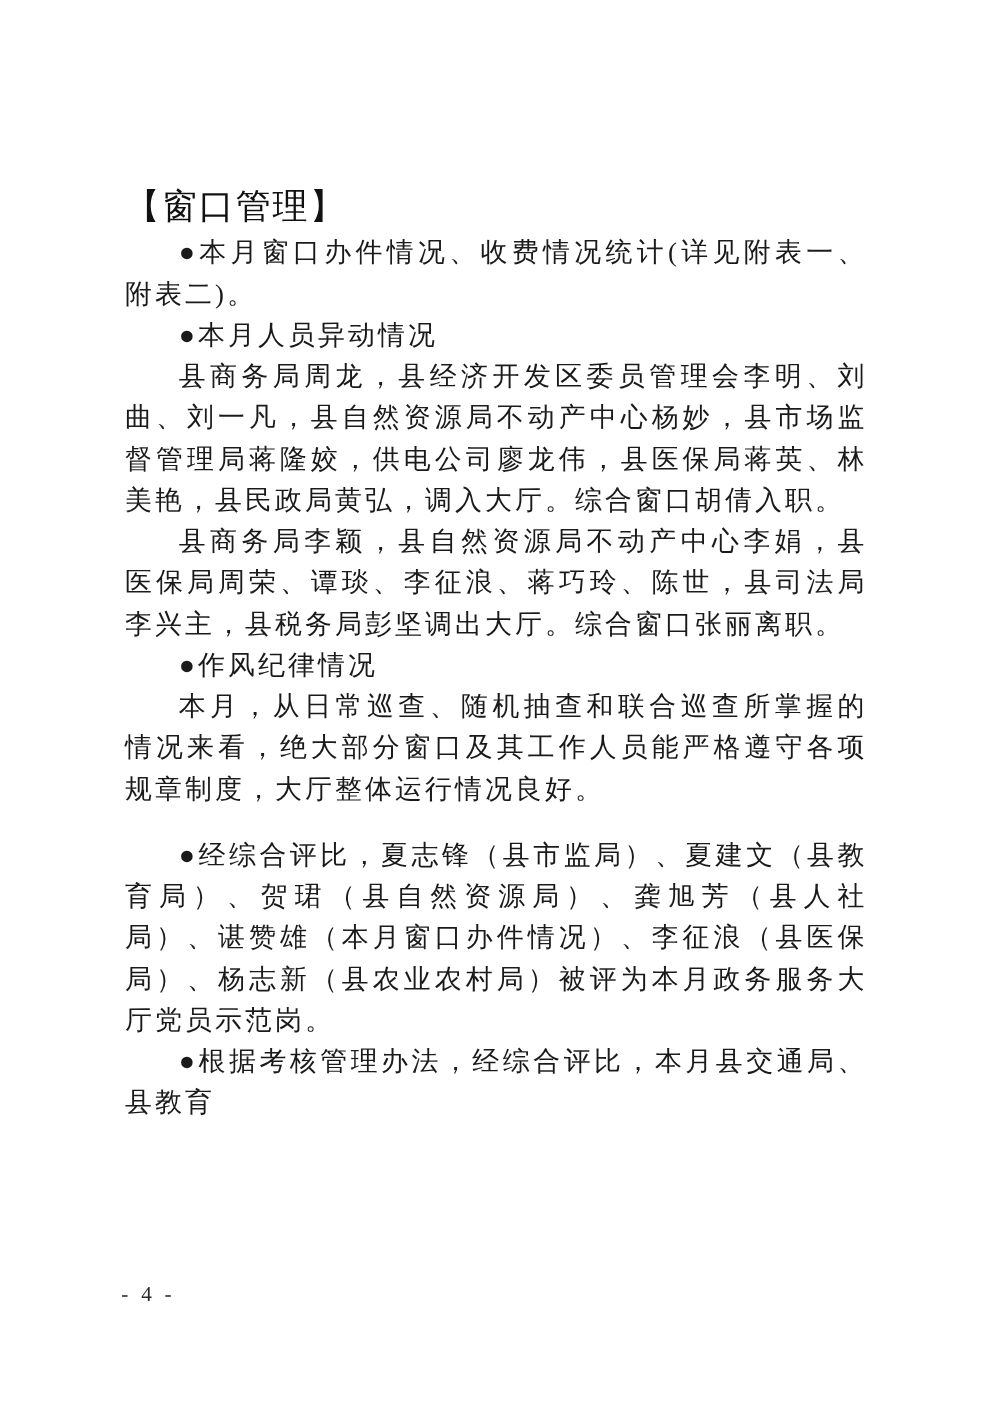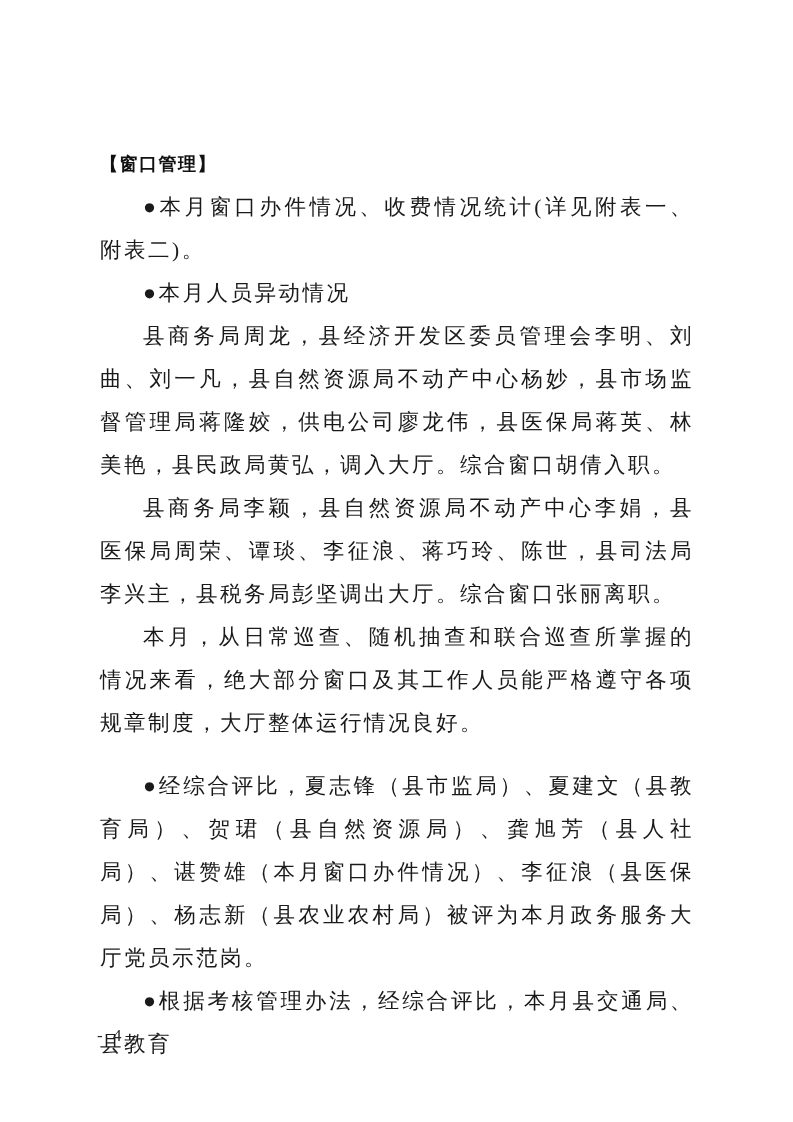--- a/index.html
+++ b/index.html
@@ -18,31 +18,31 @@
     box-sizing: border-box;
   }
   .content {
     position: absolute;
     left: 100px;
     top: 143px;
     width: 594px;
   }
   .section-heading {
     font-family: "Liberation Sans", "DejaVu Sans", sans-serif;
-    font-weight: 700;
-    font-size: 18px;
+    font-weight: 400;
+    font-size: 28px;
     line-height: 43px;
     letter-spacing: 1.5px;
     margin: 0;
     color: #111111;
   }
   .para {
     margin: 0;
     font-size: 21.5px;
-    line-height: 43px;
+    line-height: 33px;
     text-indent: 2em;
     text-align: justify;
     letter-spacing: 2.5px;
     word-break: break-all;
     color: #1a1a1a;
   }
   .section + .section {
     margin-top: 20px;
   }
   .page-footer {
@@ -60,20 +60,21 @@
 
 <div class="page">
   <div class="content">
 
     <div class="section">
       <h2 class="section-heading">【窗口管理】</h2>
       <p class="para">●本月窗口办件情况、收费情况统计(详见附表一、附表二)。</p>
       <p class="para">●本月人员异动情况</p>
       <p class="para">县商务局周龙，县经济开发区委员管理会李明、刘曲、刘一凡，县自然资源局不动产中心杨妙，县市场监督管理局蒋隆姣，供电公司廖龙伟，县医保局蒋英、林美艳，县民政局黄弘，调入大厅。综合窗口胡倩入职。</p>
       <p class="para">县商务局李颖，县自然资源局不动产中心李娟，县医保局周荣、谭琰、李征浪、蒋巧玲、陈世，县司法局李兴主，县税务局彭坚调出大厅。综合窗口张丽离职。</p>
+      <p class="para">●作风纪律情况</p>
       <p class="para">本月，从日常巡查、随机抽查和联合巡查所掌握的情况来看，绝大部分窗口及其工作人员能严格遵守各项规章制度，大厅整体运行情况良好。</p>
     </div>
 
     <div class="section">
       <p class="para">●经综合评比，夏志锋（县市监局）、夏建文（县教育局）、贺珺（县自然资源局）、龚旭芳（县人社局）、谌赞雄（本月窗口办件情况）、李征浪（县医保局）、杨志新（县农业农村局）被评为本月政务服务大厅党员示范岗。</p>
       <p class="para">●根据考核管理办法，经综合评比，本月县交通局、县教育</p>
     </div>
 
   </div>
 

